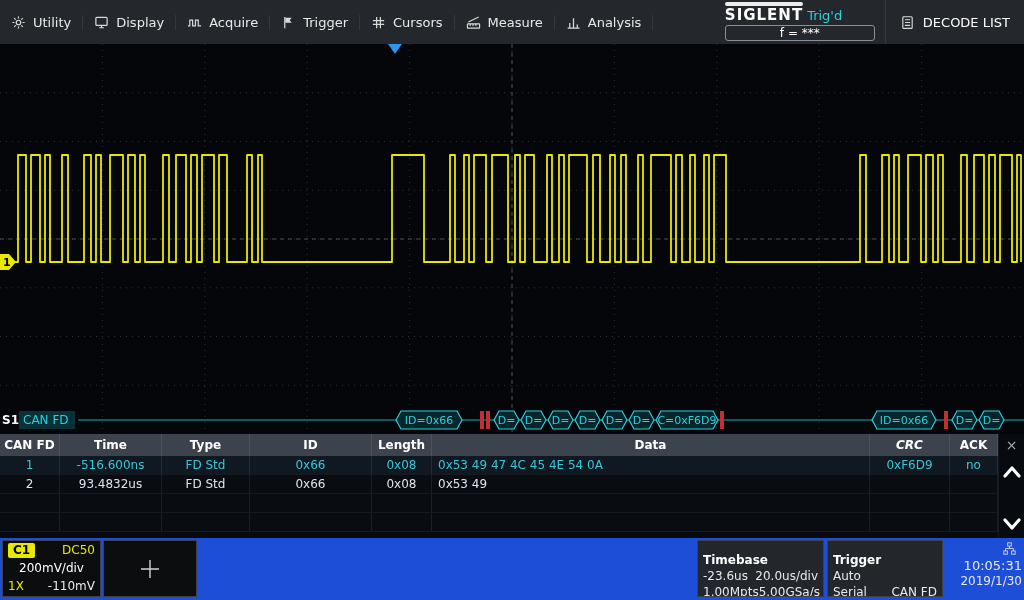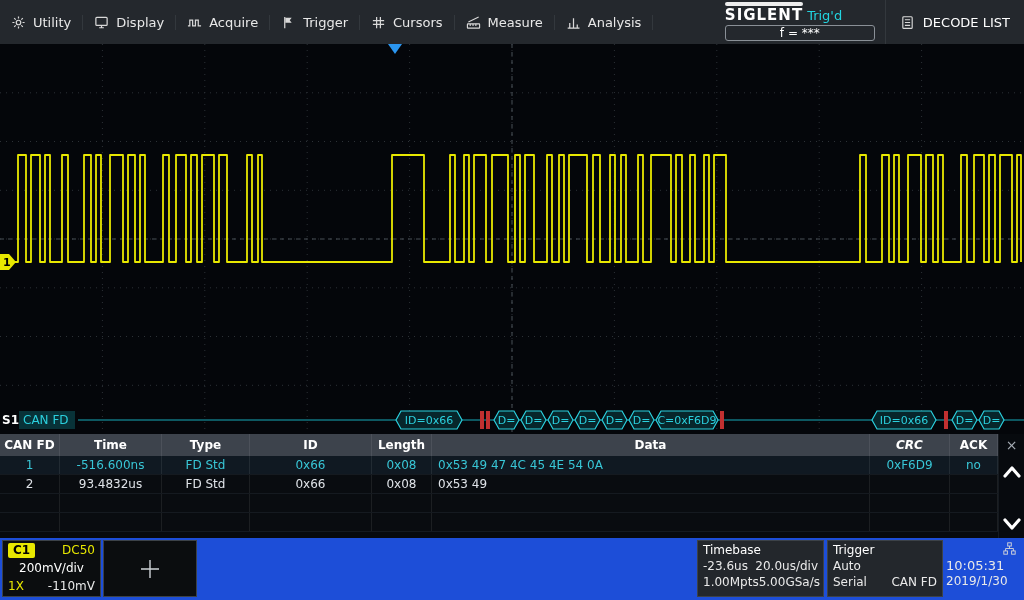--- a/index.html
+++ b/index.html
@@ -45,23 +45,23 @@
   .bottom-bar { position: relative; height: 76px; background: #1d4ed8; font-size: 12px; }
   .info-box { position: absolute; top: 2px; height: 57px; border: 1px solid #3c4248; background: #23272c; overflow: hidden; }
   .ch-box { left: 2px; width: 99px; background: #0b0d0f; }
   .cross-box { left: 103px; width: 94px; background: #0b0d0f; display: flex; align-items: center; justify-content: center; }
   .ch-row { display: flex; align-items: center; justify-content: space-between; padding: 1px 5px; height: 18px; }
   .ch-row.ch-center { justify-content: center; color: #fff; }
   .ch-badge { background: #e8e800; color: #000; font-weight: bold; padding: 0 5px; border-radius: 2px; font-size: 12px; line-height: 15px; }
   .yellow-text { color: #e8e800; }
   .tb-box { left: 697px; width: 127px; }
   .trig-box { left: 827px; width: 116px; }
-  .box-title { font-weight: normal; color: #fff; padding: 2px 5px 1px; }
+  .box-title { font-weight: bold; color: #fff; padding: 2px 5px 1px; margin-top: 10px; }
   .box-row { display: flex; justify-content: space-between; padding: 1px 5px; color: #eaeaea; }
-  .time-box { position: absolute; left: 946px; top: 2px; width: 76px; height: 57px; display: flex; flex-direction: column; align-items: flex-start; color: #e8e8e8; }
+  .time-box { position: absolute; left: 946px; top: 2px; width: 76px; height: 57px; display: flex; flex-direction: column; align-items: flex-end; color: #e8e8e8; }
   .net-row { width: 100%; display: flex; justify-content: flex-end; padding: 2px 6px 0; height: 16px; }
   .time-box .mi-icon { width: 13px; height: 13px; }
   .clock-time { font-size: 13px; margin-top: 2px; }
   .clock-date { font-size: 12px; margin-top: 1px; }
 </style>
 </head>
 <body>
 
 <header class="menu-bar">
   <nav class="menu-items" id="menu-items">

